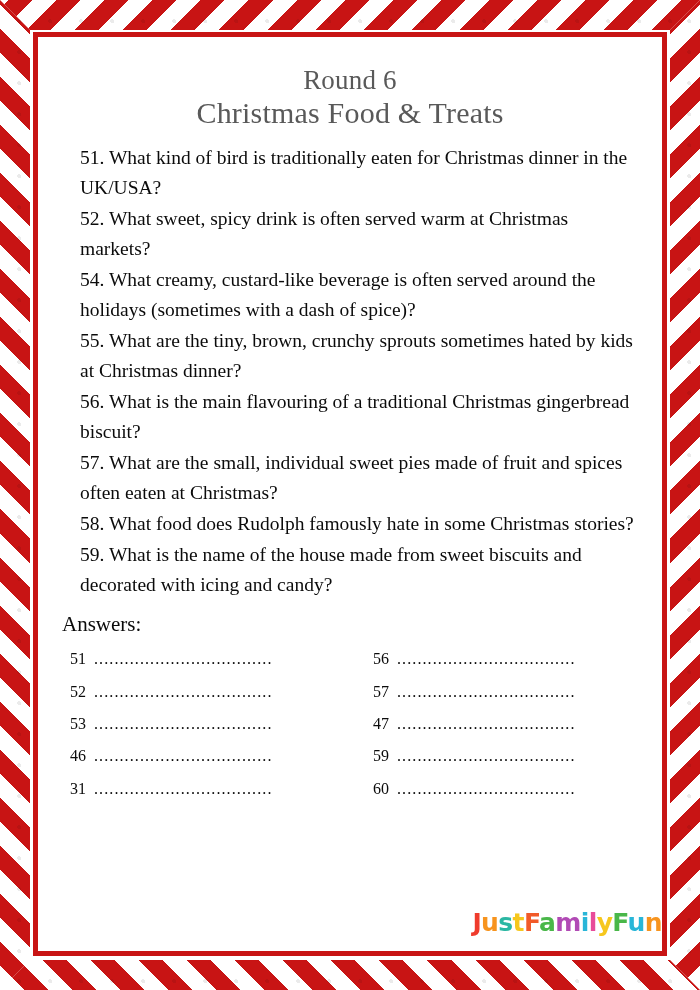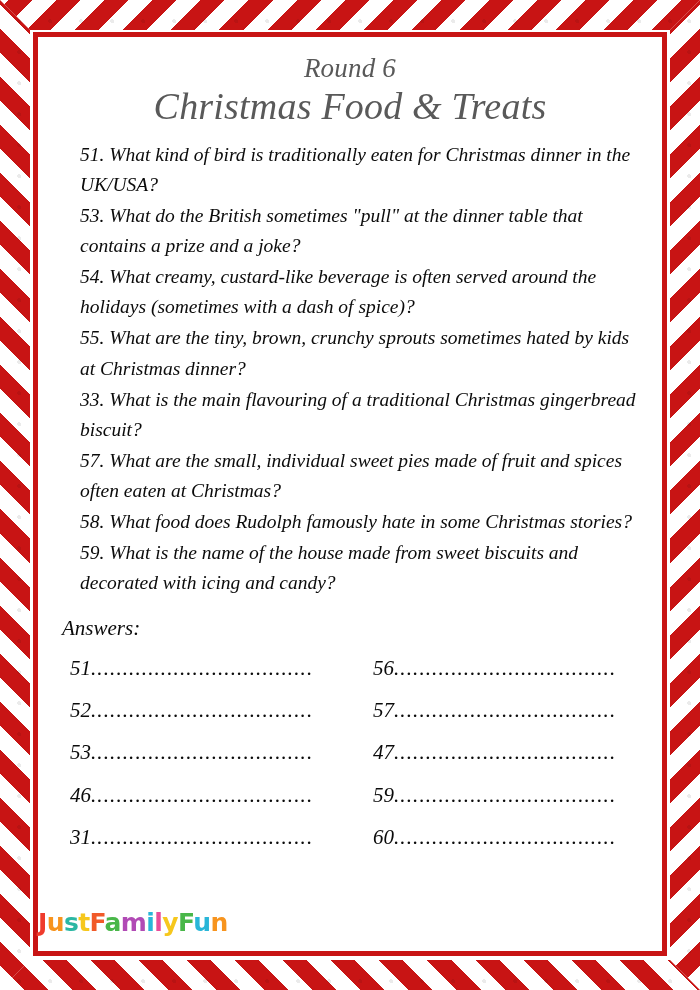--- a/index.html
+++ b/index.html
@@ -83,87 +83,87 @@
     top: 32px; left: 33px;
     width: 634px;
     height: 924px;
     background: #ffffff;
     border: 5px solid #c81414;
   }
 
   .card-inner {
     position: absolute;
     inset: 0;
-    padding: 16px 18px 0 18px;
-    font-style: italic;
+    padding: 28px 18px 0 18px;
   }
 
   
   .title-block {
     text-align: center;
     color: #595959;
     line-height: 1.16;
     margin-bottom: 12px;
   }
   .title-round {
     font-size: 27px;
     letter-spacing: .2px;
   }
   .title-topic {
-    font-size: 38px;
+    font-size: 30px;
     letter-spacing: .2px;
   }
 
   
   .questions {
     color: #0b0b0b;
     font-size: 19.5px;
     line-height: 1.54;
     padding: 0 4px 0 6px;
   }
   .question {
     margin: 0 0 1px 18px;
     text-align: left;
   }
 
   
   .answers-heading {
     color: #0b0b0b;
     font-size: 21px;
-    margin: 18px 0 6px 6px;
+    margin: 12px 0 6px 6px;
   }
   .answers-grid {
     display: grid;
     grid-template-columns: 1fr 1fr;
     column-gap: 36px;
     row-gap: 0px;
     padding: 0 4px 0 14px;
   }
   .answer-row {
     display: flex;
     align-items: flex-end;
-    font-size: 21px;
+    font-size: 16px;
     color: #0b0b0b;
     line-height: 2.02;
     white-space: nowrap;
     overflow: hidden;
+    gap: 8px;
   }
   .answer-num { flex: 0 0 auto; }
   .answer-dots {
     flex: 1 1 auto;
     overflow: hidden;
     letter-spacing: 1.1px;
   }
 
   
   .brand {
     position: absolute;
     left: 0; right: 0;
     bottom: 14px;
-    text-align: left;
+    text-align: right;
     font-family: "DejaVu Sans", "Liberation Sans", sans-serif;
     font-weight: bold;
     font-size: 25px;
     letter-spacing: -0.6px;
   }
   .brand span { display: inline; }
 </style>
 </head>
 <body>
 
@@ -189,24 +189,24 @@
   <div class="card">
     <div class="card-inner">
 
       <div class="title-block">
         <div class="title-round">Round 6</div>
         <div class="title-topic">Christmas Food &amp; Treats</div>
       </div>
 
       <div class="questions">
           <p class="question">51. What kind of bird is traditionally eaten for Christmas dinner in the UK/USA?</p>
-          <p class="question">53. What do the British sometimes "pull" at the dinner table that contains a prize and a joke?</p>
+          <p class="question">52. What sweet, spicy drink is often served warm at Christmas markets?</p>
           <p class="question">54. What creamy, custard-like beverage is often served around the holidays (sometimes with a dash of spice)?</p>
           <p class="question">55. What are the tiny, brown, crunchy sprouts sometimes hated by kids at Christmas dinner?</p>
-          <p class="question">33. What is the main flavouring of a traditional Christmas gingerbread biscuit?</p>
+          <p class="question">56. What is the main flavouring of a traditional Christmas gingerbread biscuit?</p>
           <p class="question">57. What are the small, individual sweet pies made of fruit and spices often eaten at Christmas?</p>
           <p class="question">58. What food does Rudolph famously hate in some Christmas stories?</p>
           <p class="question">59. What is the name of the house made from sweet biscuits and decorated with icing and candy?</p>
         </div>
 
       <div class="answers-heading">Answers:</div>
 
       <div class="answers-grid">
           <div class="answer-row">
             <span class="answer-num">51</span>

